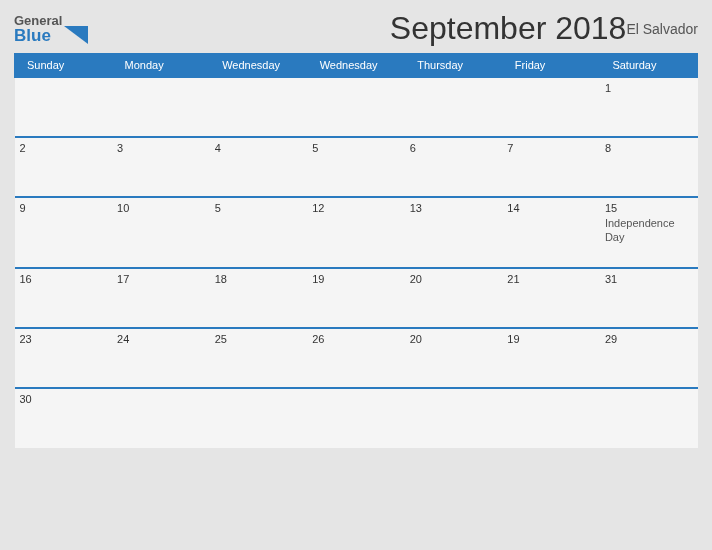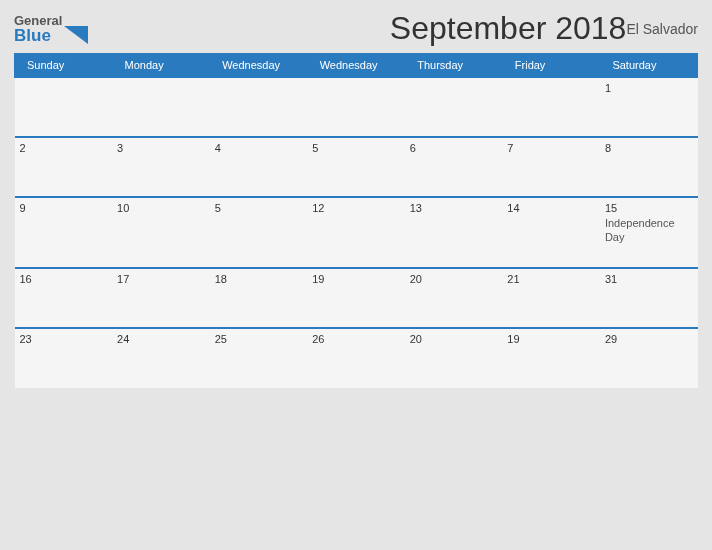--- a/index.html
+++ b/index.html
@@ -236,15 +236,26 @@
           <td>
             <span class="day-num">20</span>
           </td>
           <td>
             <span class="day-num">19</span>
           </td>
           <td>
             <span class="day-num">29</span>
           </td>
         </tr>
+        <tr>
+          <td>
+            <span class="day-num">30</span>
+          </td>
+          <td class="empty"></td>
+          <td class="empty"></td>
+          <td class="empty"></td>
+          <td class="empty"></td>
+          <td class="empty"></td>
+          <td class="empty"></td>
+        </tr>
       </tbody>
   </table>
 </div>
 
 </body></html>

